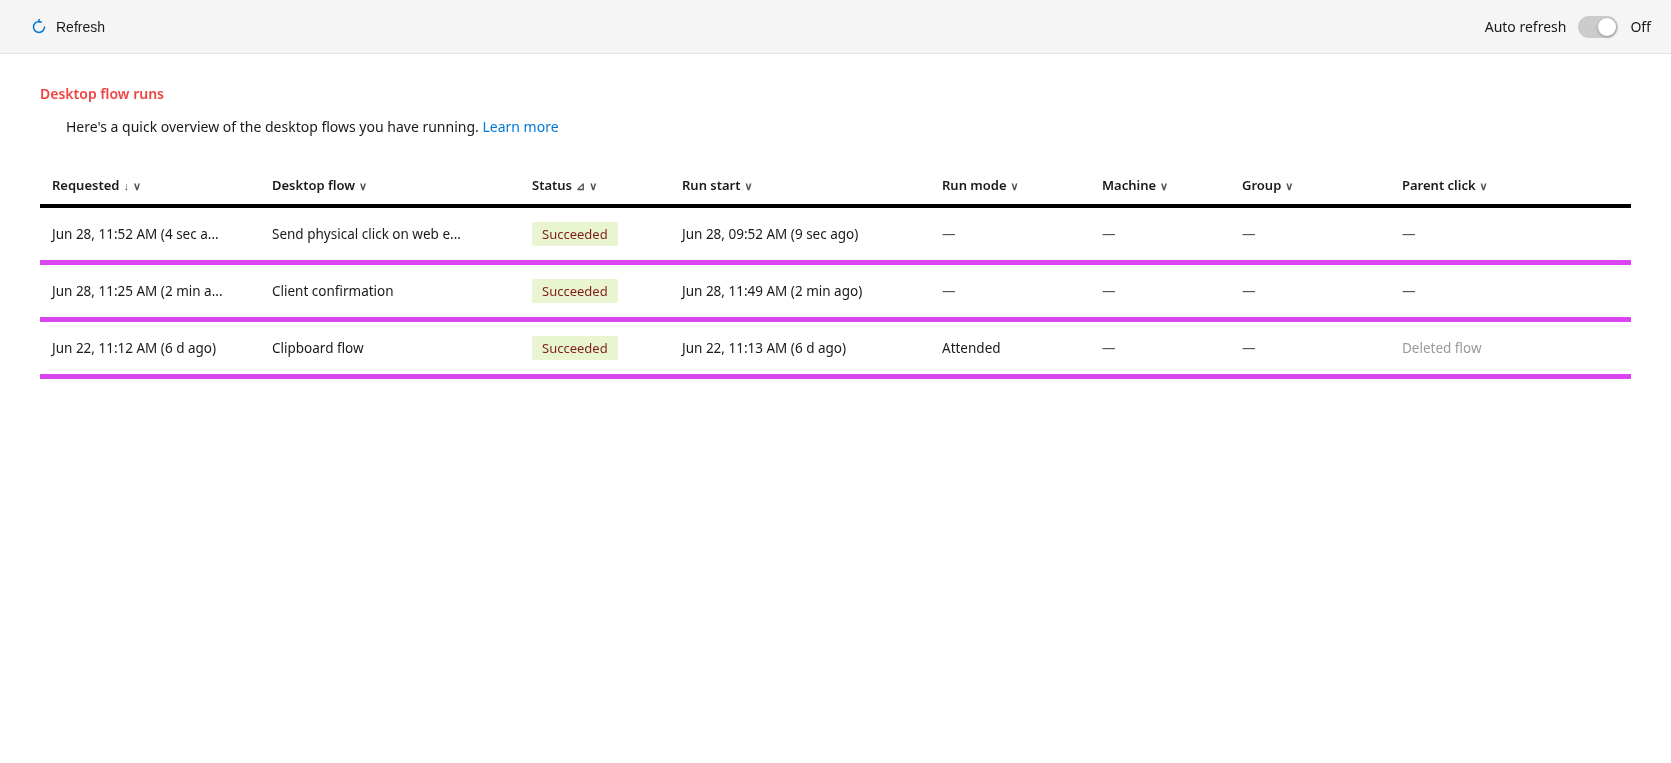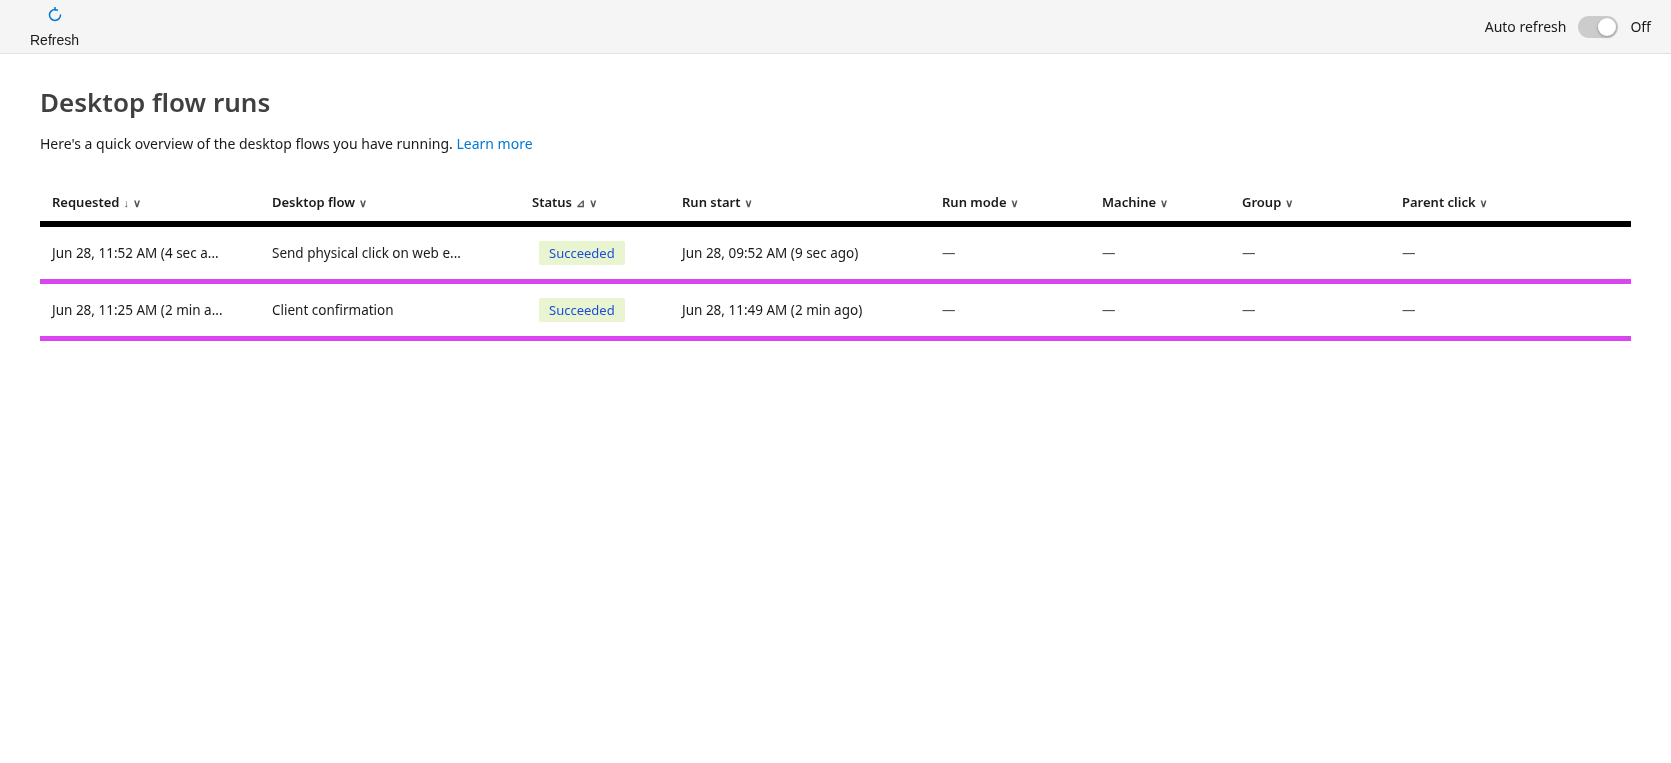--- a/index.html
+++ b/index.html
@@ -26,21 +26,20 @@
       display: flex;
       align-items: center;
       gap: 8px;
       background: none;
       border: none;
       cursor: pointer;
       font-size: 14px;
       color: #1a1a1a;
       padding: 6px 10px;
       border-radius: 4px;
-      flex-direction: column;
     }
     .refresh-icon {
       width: 18px;
       height: 18px;
     }
     .auto-refresh-area {
       display: flex;
       align-items: center;
       gap: 12px;
       font-size: 14px;
@@ -66,43 +65,44 @@
     }
 
     
     .main-content {
       background: #ffffff;
       margin: 0;
       padding: 30px 40px;
       min-height: 709px;
     }
     .page-title {
-      font-size: 26px;
+      font-size: 14px;
       font-weight: 600;
-      color: #404040;
+      color: #ef4444;
       margin-bottom: 14px;
     }
     .page-description {
       font-size: 14px;
       color: #1a1a1a;
       margin-bottom: 30px;
+      margin-left: 26px;
     }
     .learn-more-link {
       color: #0078d4;
       text-decoration: none;
       cursor: pointer;
     }
 
     
     .data-table {
       width: 100%;
       border-collapse: collapse;
     }
     .data-table thead tr {
-      border-bottom: 6px solid #000000;
+      border-bottom: 4px solid #000000;
     }
     .data-table th {
       text-align: left;
       padding: 10px 12px;
       font-weight: 600;
       font-size: 13px;
       color: #1a1a1a;
       white-space: nowrap;
       cursor: pointer;
       user-select: none;
@@ -124,22 +124,21 @@
       font-size: 13.5px;
       color: #1a1a1a;
       white-space: nowrap;
     }
     .status-badge {
       display: inline-block;
       padding: 3px 10px;
       border-radius: 2px;
       font-size: 13px;
       background: #e8f5d0;
-      color: #1d4ed8;
-      margin-left: 7px;
+      color: #7f1d1d;
     }
     .dash {
       color: #555;
     }
     .deleted-flow {
       color: #999;
       font-style: normal;
     }
 
     
@@ -249,15 +248,25 @@
         <tr>
           <td>Jun 28, 11:25 AM (2 min a...</td>
           <td>Client confirmation</td>
           <td><span class="status-badge">Succeeded</span></td>
           <td>Jun 28, 11:49 AM (2 min ago)</td>
           <td><span class="dash">—</span></td>
           <td><span class="dash">—</span></td>
           <td><span class="dash">—</span></td>
           <td><span class="dash">—</span></td>
         </tr>
+        <tr>
+          <td>Jun 22, 11:12 AM (6 d ago)</td>
+          <td>Clipboard flow</td>
+          <td><span class="status-badge">Succeeded</span></td>
+          <td>Jun 22, 11:13 AM (6 d ago)</td>
+          <td>Attended</td>
+          <td><span class="dash">—</span></td>
+          <td><span class="dash">—</span></td>
+          <td><span class="deleted-flow">Deleted flow</span></td>
+        </tr>
       </tbody>
   </table>
 </div>
 
 </body></html>

